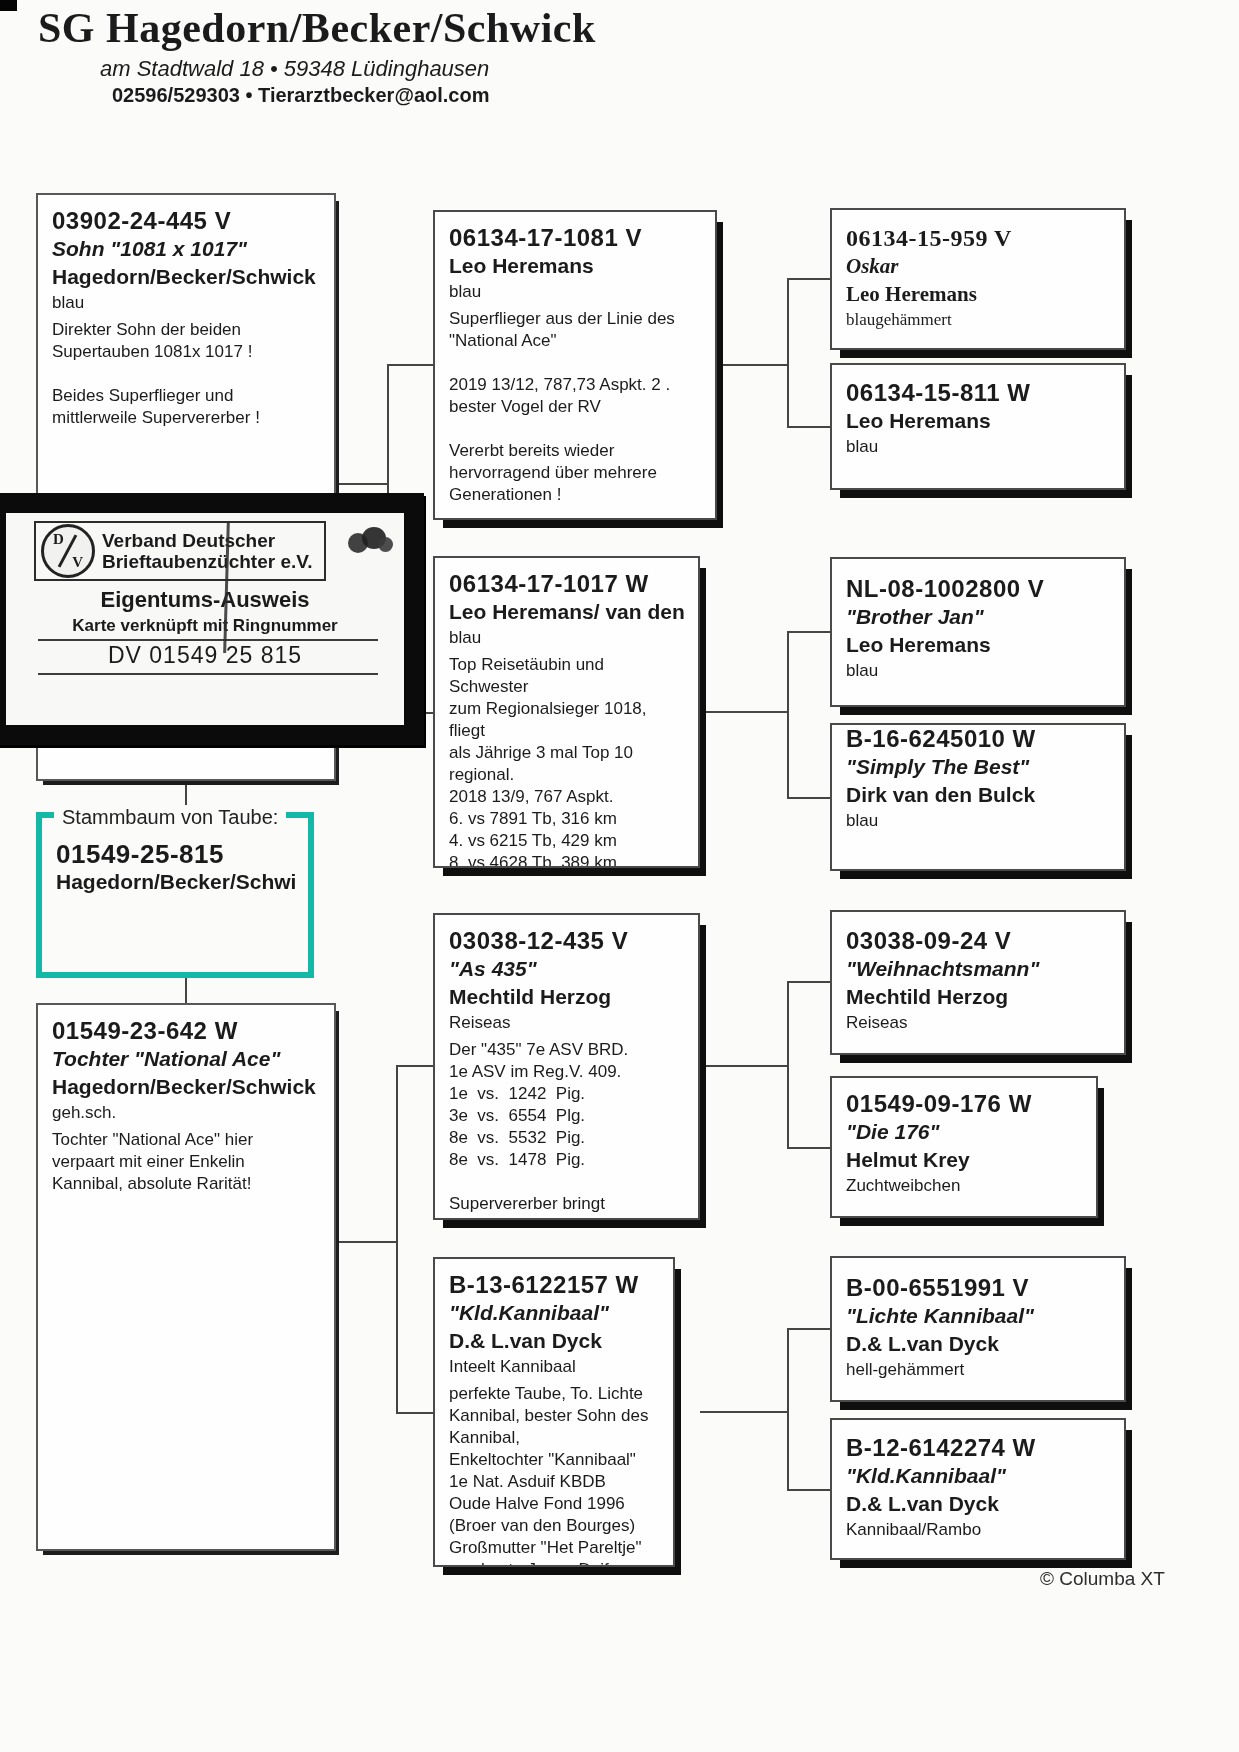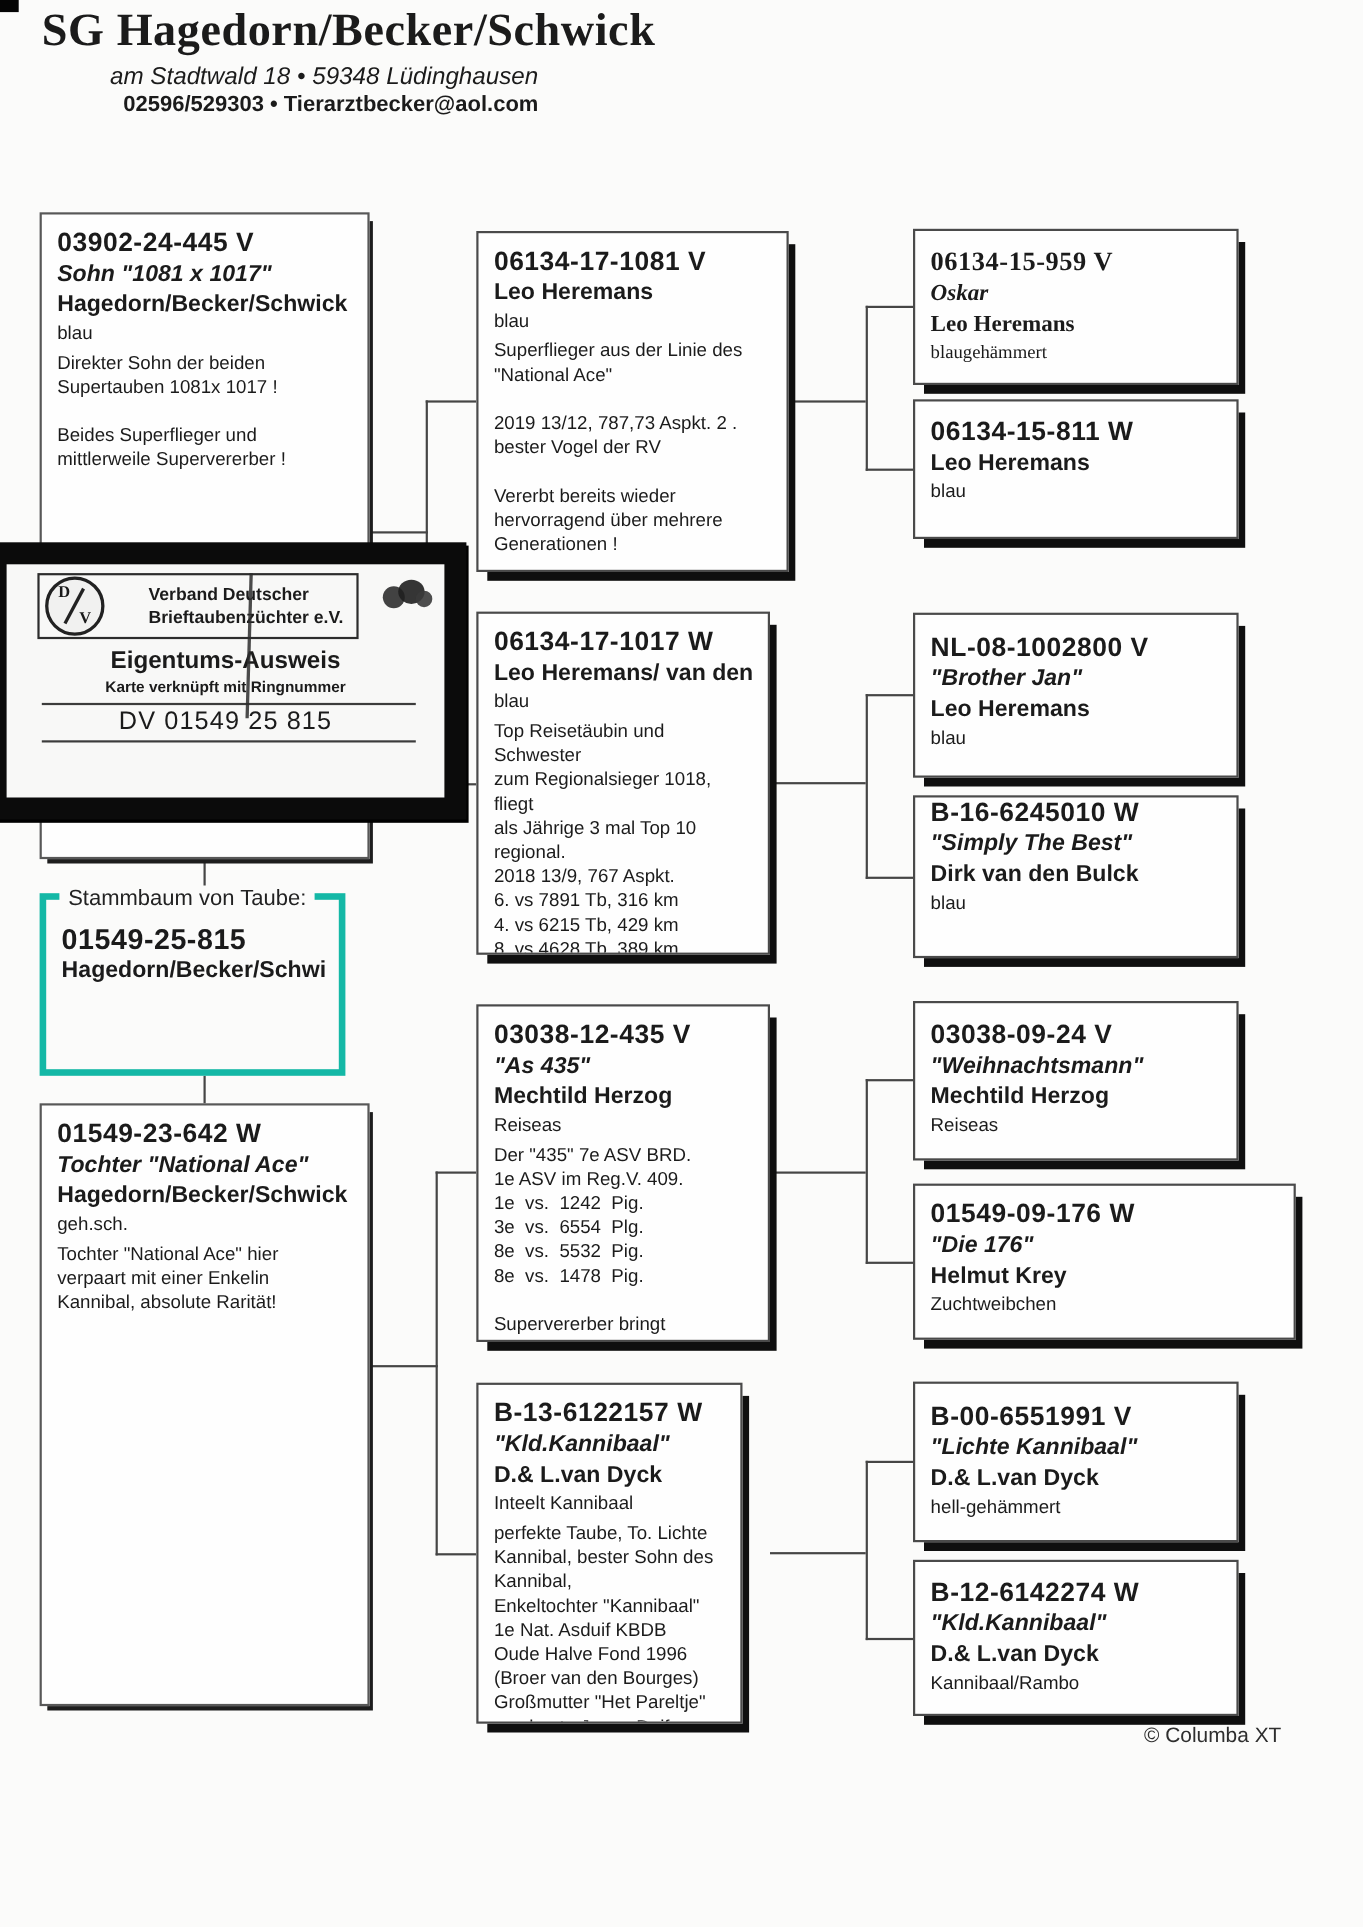--- a/index.html
+++ b/index.html
@@ -47,28 +47,28 @@
     position:absolute;left:28px;top:8px;width:292px;height:60px;
     border:2px solid #2c2c2c;display:flex;align-items:center;box-sizing:border-box;
   }
   .logo-circle{
     width:48px;height:48px;border-radius:50%;border:3px solid #222;
     margin:0 7px 0 5px;position:relative;flex:0 0 auto;background:#f1f1f0;
   }
   .logo-circle .ld{position:absolute;left:9px;top:4px;font:bold 15px "Liberation Serif",serif;}
   .logo-circle .lv{position:absolute;right:9px;bottom:4px;font:bold 15px "Liberation Serif",serif;}
   .logo-circle .slash{position:absolute;left:22px;top:6px;width:3px;height:36px;background:#222;transform:rotate(28deg);}
-  .vband-text{font-size:16px;font-weight:bold;line-height:21px;margin-left:33px;}
+  .vband-text{font-size:19px;font-weight:bold;line-height:21px;}
   .stamp{position:absolute;right:10px;top:12px;width:46px;height:34px;}
   .stamp i{position:absolute;border-radius:50%;background:#2e2e2e;opacity:.9;}
   .stamp i:nth-child(1){left:0;top:8px;width:20px;height:20px;}
   .stamp i:nth-child(2){left:14px;top:2px;width:24px;height:22px;background:#1f1f1f;}
   .stamp i:nth-child(3){left:30px;top:12px;width:15px;height:15px;background:#3a3a3a;}
   .doc-title{position:absolute;top:74px;left:0;width:100%;text-align:center;font-size:22px;font-weight:bold;}
-  .doc-sub{position:absolute;top:103px;left:0;width:100%;text-align:center;font-size:14px;font-weight:bold;}
+  .doc-sub{position:absolute;top:103px;left:0;width:100%;text-align:center;font-size:17px;font-weight:bold;}
   .cardline{position:absolute;left:32px;right:26px;height:0;border-top:2px solid #3c3c3c;}
   .ringnum{position:absolute;top:129px;left:0;width:100%;text-align:center;font-size:23px;letter-spacing:1px;}
   .cfields{position:absolute;top:168px;left:8px;right:8px;display:flex;}
   .fcol{flex:1;text-align:center;}
   .flabel{display:inline-block;font-size:15px;font-weight:bold;border-bottom:2px solid #3c3c3c;padding:0 12px 3px;}
   .fvalue{display:inline-block;font-size:20px;border-bottom:2px solid #3c3c3c;padding:1px 18px 2px;margin-top:2px;}
   .penmark{position:absolute;left:219px;top:8px;width:3px;height:132px;background:#2d2d2d;transform:rotate(1.6deg);opacity:.85;z-index:3;}
   
   .corner-mark{position:absolute;left:0;top:0;width:17px;height:11px;background:#050505;z-index:6;}
   .footer{position:absolute;left:1040px;top:1568px;font-size:19px;color:#2e2e2e;white-space:nowrap;}
@@ -229,21 +229,21 @@
   <div class="pcolor">blau</div>
 </div>
 
 <div class="pbox" style="left:830px;top:910px;width:296px;height:145px;padding-top:15px;">
   <div class="ring">03038-09-24 V</div>
   <div class="pname">"Weihnachtsmann"</div>
   <div class="breeder">Mechtild Herzog</div>
   <div class="pcolor">Reiseas</div>
 </div>
 
-<div class="pbox" style="left:830px;top:1076px;width:348px;height:142px;">
+<div class="pbox" style="left:830px;top:1076px;width:268px;height:142px;">
   <div class="ring">01549-09-176 W</div>
   <div class="pname">"Die 176"</div>
   <div class="breeder">Helmut Krey</div>
   <div class="pcolor">Zuchtweibchen</div>
 </div>
 
 <div class="pbox" style="left:830px;top:1256px;width:296px;height:146px;padding-top:16px;">
   <div class="ring">B-00-6551991 V</div>
   <div class="pname">"Lichte Kannibaal"</div>
   <div class="breeder">D.&amp; L.van Dyck</div>

